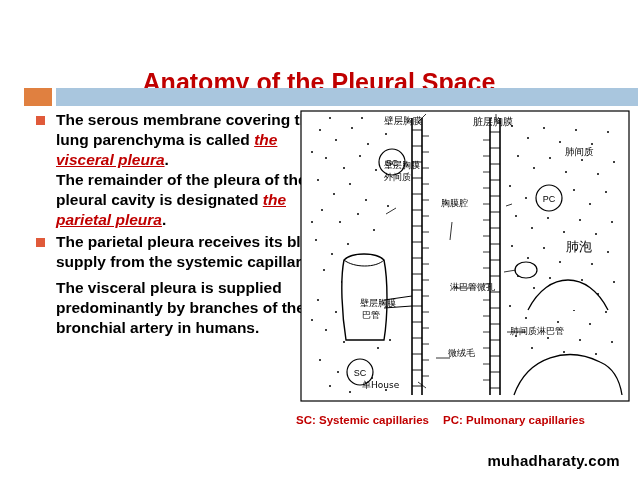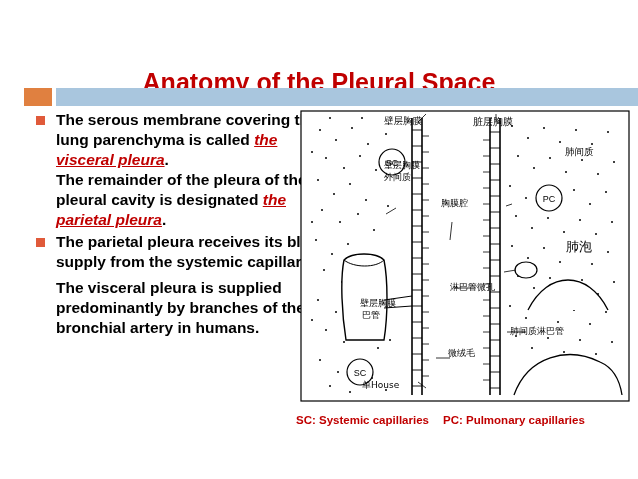--- a/index.html
+++ b/index.html
@@ -387,14 +387,15 @@
     <div style="position:absolute; left:84px; top:5px; font-family:'DejaVu Sans',sans-serif; font-size:9.5px; color:#000;">壁层胸膜</div>
     <div style="position:absolute; left:173px; top:5px; font-family:'DejaVu Sans',sans-serif; font-size:10px; color:#000;">脏层胸膜</div>
     <div style="position:absolute; left:265px; top:36px; font-family:Liberation Mono, monospace; font-size:9.5px; color:#000;">肺间质</div>
     <div style="position:absolute; left:266px; top:128px; font-family:'DejaVu Sans',sans-serif; font-size:13px; color:#000;">肺泡</div>
   </div>
 
   <div class="legend">
     <span>SC: Systemic capillaries</span><span class="gap"></span><span>PC: Pulmonary capillaries</span>
   </div>
 
+  <div class="watermark">muhadharaty.com</div>
 
 </div>
 
 </body></html>

